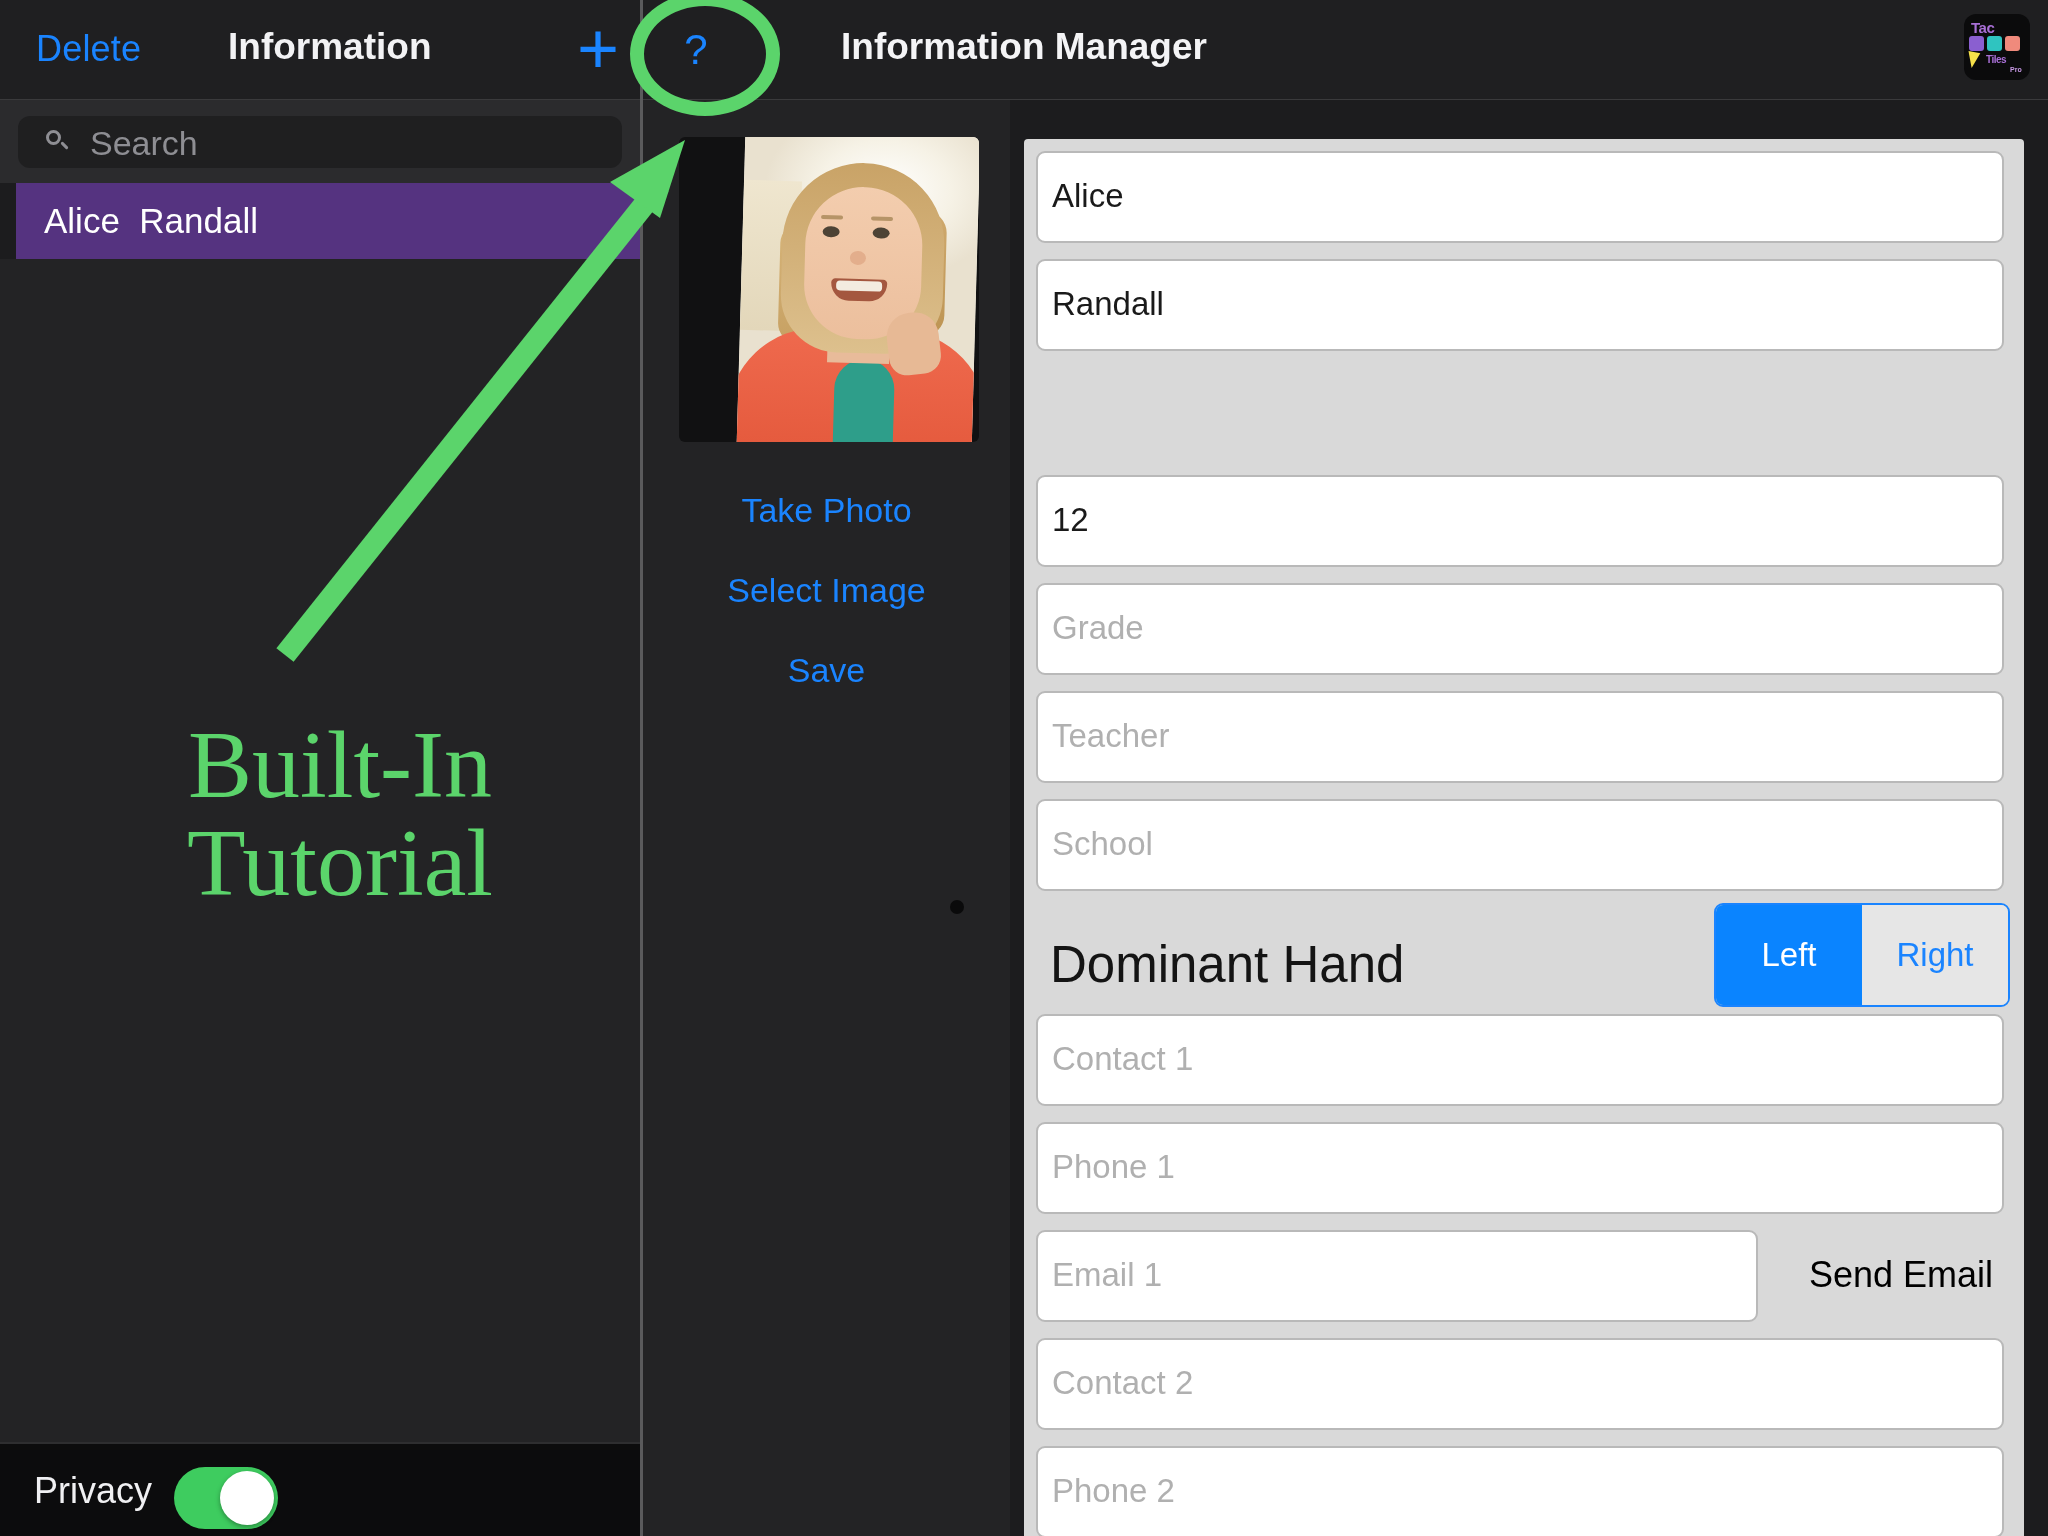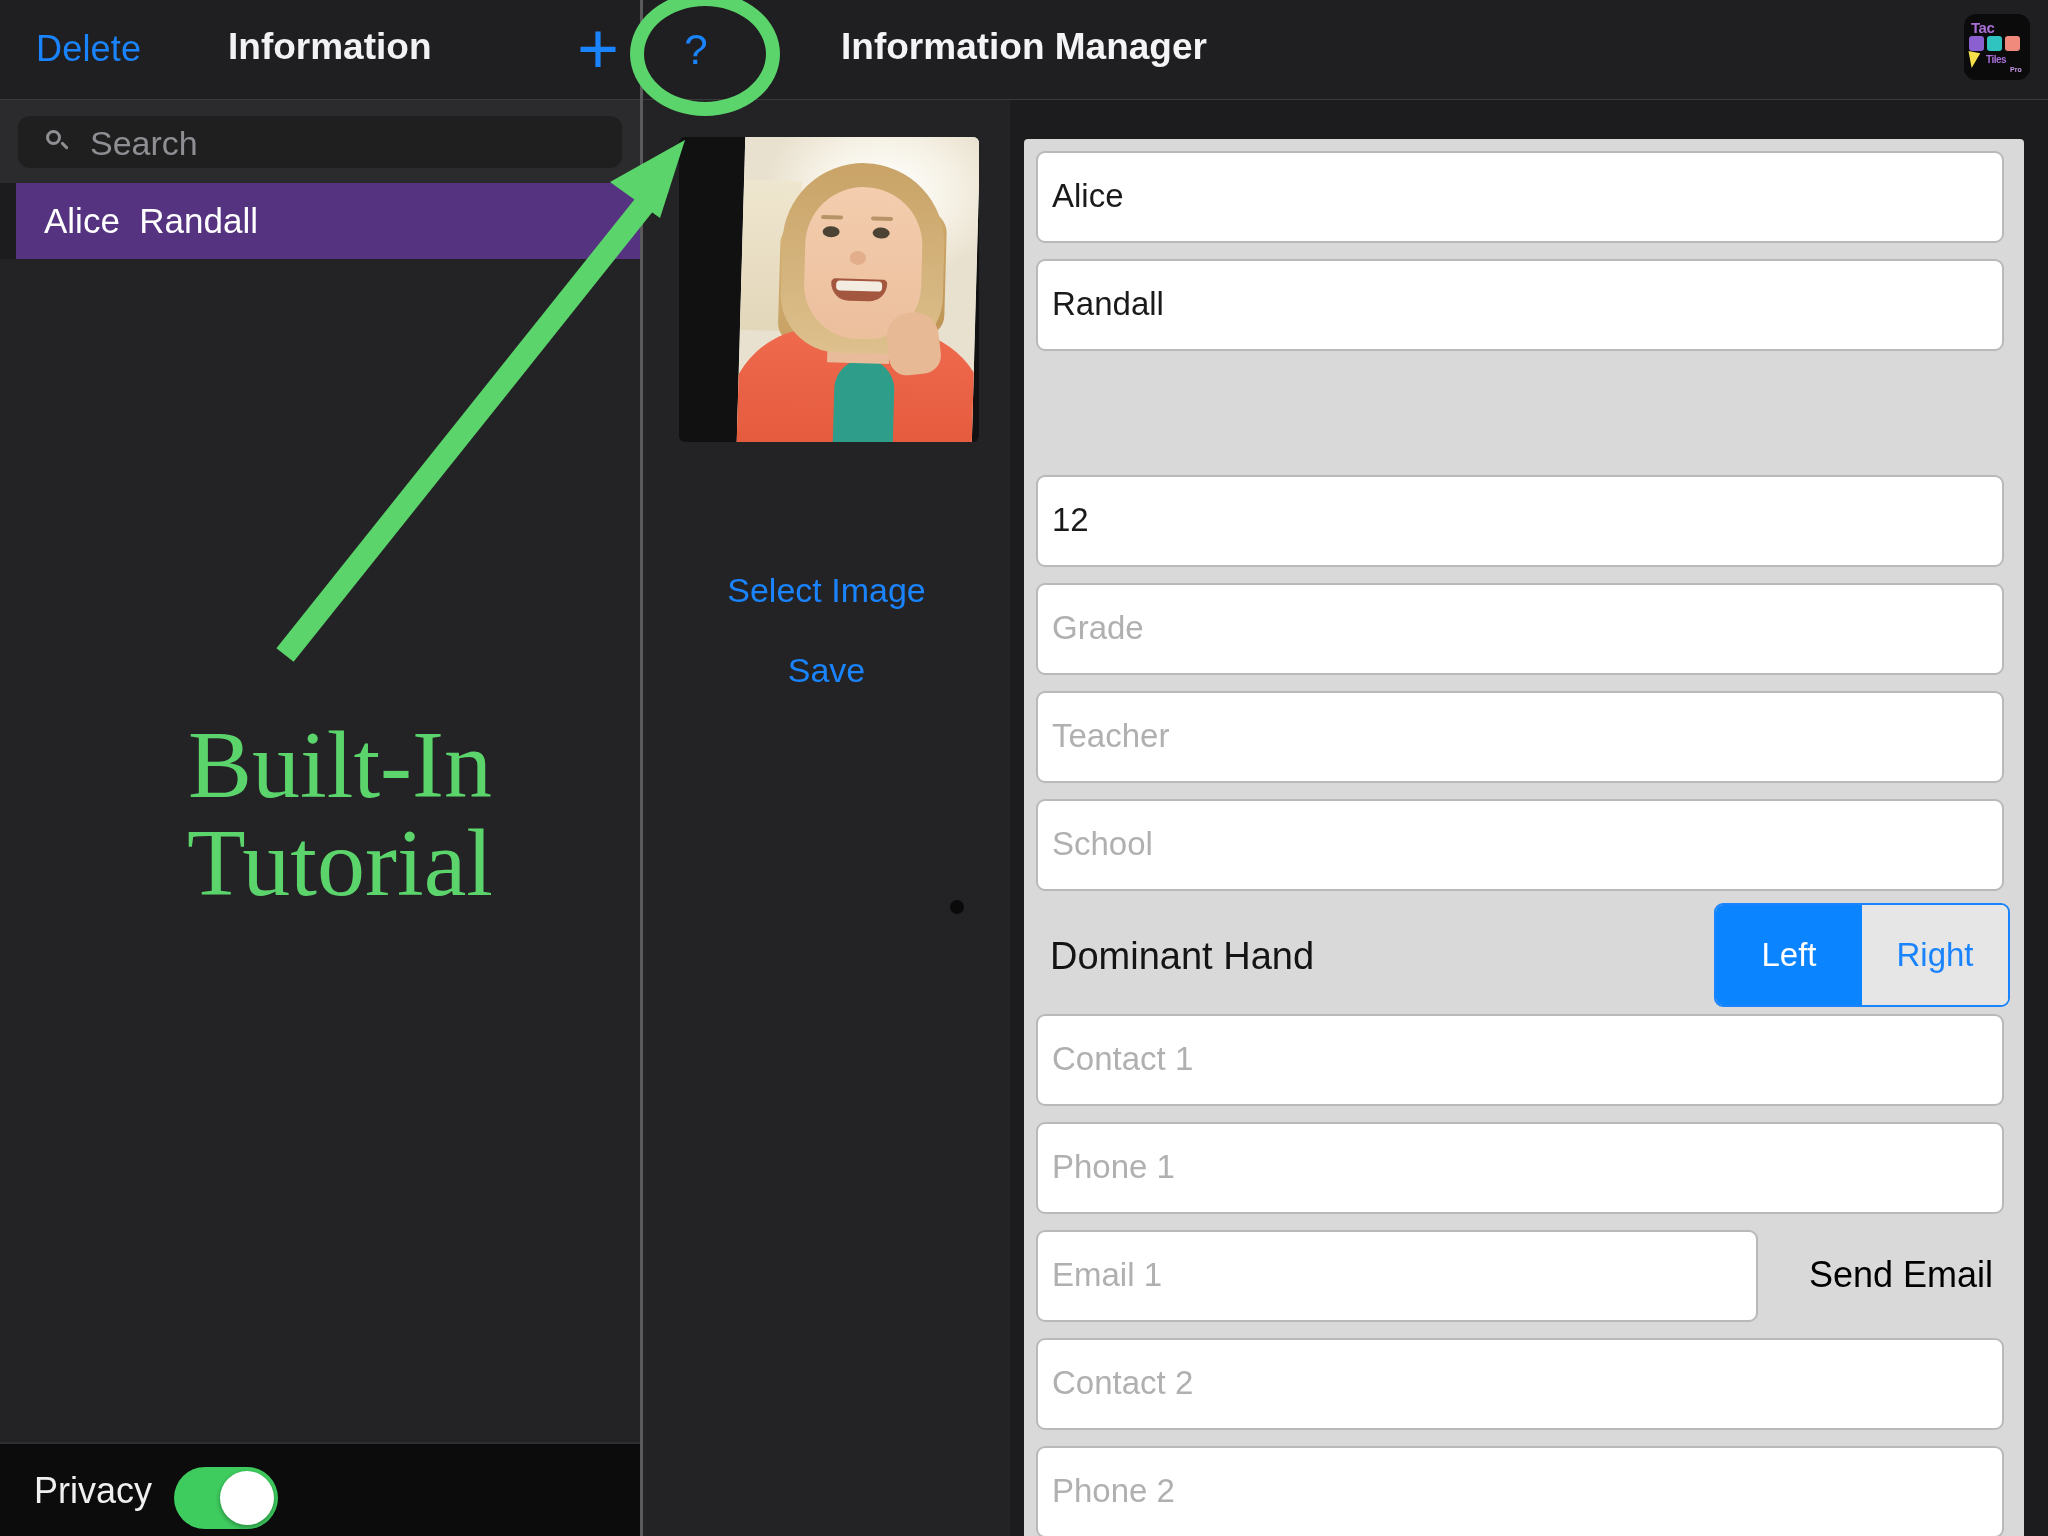--- a/index.html
+++ b/index.html
@@ -411,21 +411,21 @@
 
   .hand-row {
     position: absolute;
     left: 0;
     width: 1000px; height: 108px;
     background: #d9d9d9;
   }
   .hand-label {
     position: absolute;
     left: 26px; top: 36px;
-    font-size: 38px;
+    font-size: 51px;
     color: #141414;
   }
   .seg {
     position: absolute;
     right: 14px; top: 4px;
     width: 296px; height: 104px;
     border: 2px solid #1a84ff;
     border-radius: 9px;
     overflow: hidden;
     display: flex;
@@ -547,20 +547,21 @@
         <div class="ph-eye ph-eyeL"></div>
         <div class="ph-eye ph-eyeR"></div>
         <div class="ph-nose"></div>
         <div class="ph-mouth">
             <div class="ph-teeth"></div>
           </div>
         <div class="ph-hand"></div>
       </div>
     </div>
 
+    <div class="mid-link mid-link-1">Take Photo</div>
     <div class="mid-link mid-link-2">Select Image</div>
     <div class="mid-link mid-link-3">Save</div>
 
     <div class="mid-dot"></div>
   </div>
 
   <div class="formpane">
     <div class="formcard">
 
       <div class="field" style="top:12px;">

